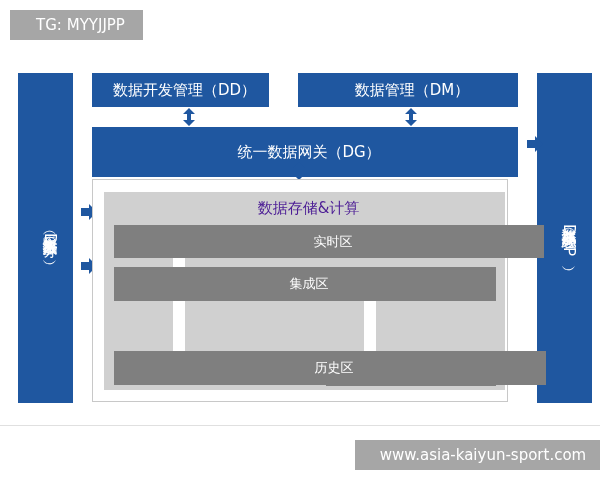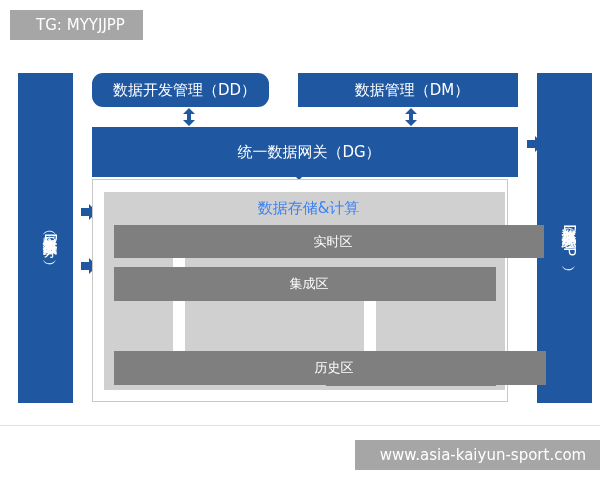--- a/index.html
+++ b/index.html
@@ -21,21 +21,21 @@
 <div class="abs tag" style="left:10px;top:10px;width:125px;height:30px;">TG: MYYJJPP</div>
 
 <div class="abs blue vbox" style="left:18px;top:73px;width:47px;height:330px;">
   <span class="vtext">采集（接数）服务（DI）</span>
 </div>
 
 <div class="abs blue vbox" style="left:537px;top:73px;width:47px;height:330px;">
   <span class="vtext">数据服务总线（DSP）</span>
 </div>
 
-<div class="abs blue hbox" style="left:92px;top:73px;width:169px;height:34px;border-radius:11px;">数据开发管理（DD）</div>
+<div class="abs blue hbox" style="left:92px;top:73px;width:169px;height:34px;">数据开发管理（DD）</div>
 <div class="abs blue hbox" style="left:298px;top:73px;width:212px;height:34px;">数据管理（DM）</div>
 
 <div class="abs" style="left:173px;top:107px;width:16px;height:20px;">
   <svg width="16" height="20" viewBox="0 0 16 20">
       <polygon points="8,1 14,7 10,7 10,13 14,13 8,19 2,13 6,13 6,7 2,7" fill="#1f57a0"></polygon>
     </svg>
 </div>
 <div class="abs" style="left:395px;top:107px;width:16px;height:20px;">
   <svg width="16" height="20" viewBox="0 0 16 20">
       <polygon points="8,1 14,7 10,7 10,13 14,13 8,19 2,13 6,13 6,7 2,7" fill="#1f57a0"></polygon>
@@ -64,21 +64,21 @@
 <div class="abs" style="left:283px;top:161px;width:16px;height:20px;">
   <svg width="16" height="20" viewBox="0 0 16 20">
       <polygon points="8,1 14,7 10,7 10,13 14,13 8,19 2,13 6,13 6,7 2,7" fill="#1f57a0"></polygon>
     </svg>
 </div>
 
 <div class="abs" style="left:92px;top:179px;width:416px;height:223px;border:1.5px solid #c8c8c8;box-sizing:border-box;background:#ffffff;"></div>
 
 <div class="abs" style="left:104px;top:192px;width:393px;height:198px;background:#d0d0d0;"></div>
 
-<div class="abs" style="left:104px;top:196px;width:393px;height:24px;display:flex;align-items:center;justify-content:center;font-size:15px;color:#3b82f6;">数据存储&amp;计算</div>
+<div class="abs" style="left:104px;top:196px;width:393px;height:24px;display:flex;align-items:center;justify-content:center;font-size:15px;color:#4c1d95;">数据存储&amp;计算</div>
 
 <div class="abs divider" style="left:173px;top:258px;width:4px;height:94px;"></div>
 <div class="abs divider" style="left:364px;top:300px;width:4px;height:52px;"></div>
 
 <div class="abs zone" style="left:114px;top:225px;width:422px;height:33px;">实时区</div>
 <div class="abs zone" style="left:114px;top:267px;width:374px;height:34px;">集成区</div>
 <div class="abs zone" style="left:326px;top:308px;width:162px;height:34px;margin-top:44px;">实验区</div>
 <div class="abs zone" style="left:114px;top:351px;width:424px;height:34px;">历史区</div>
 
 <div class="abs" style="left:0;top:425px;width:600px;height:1px;background:#e0e0e0;"></div>

